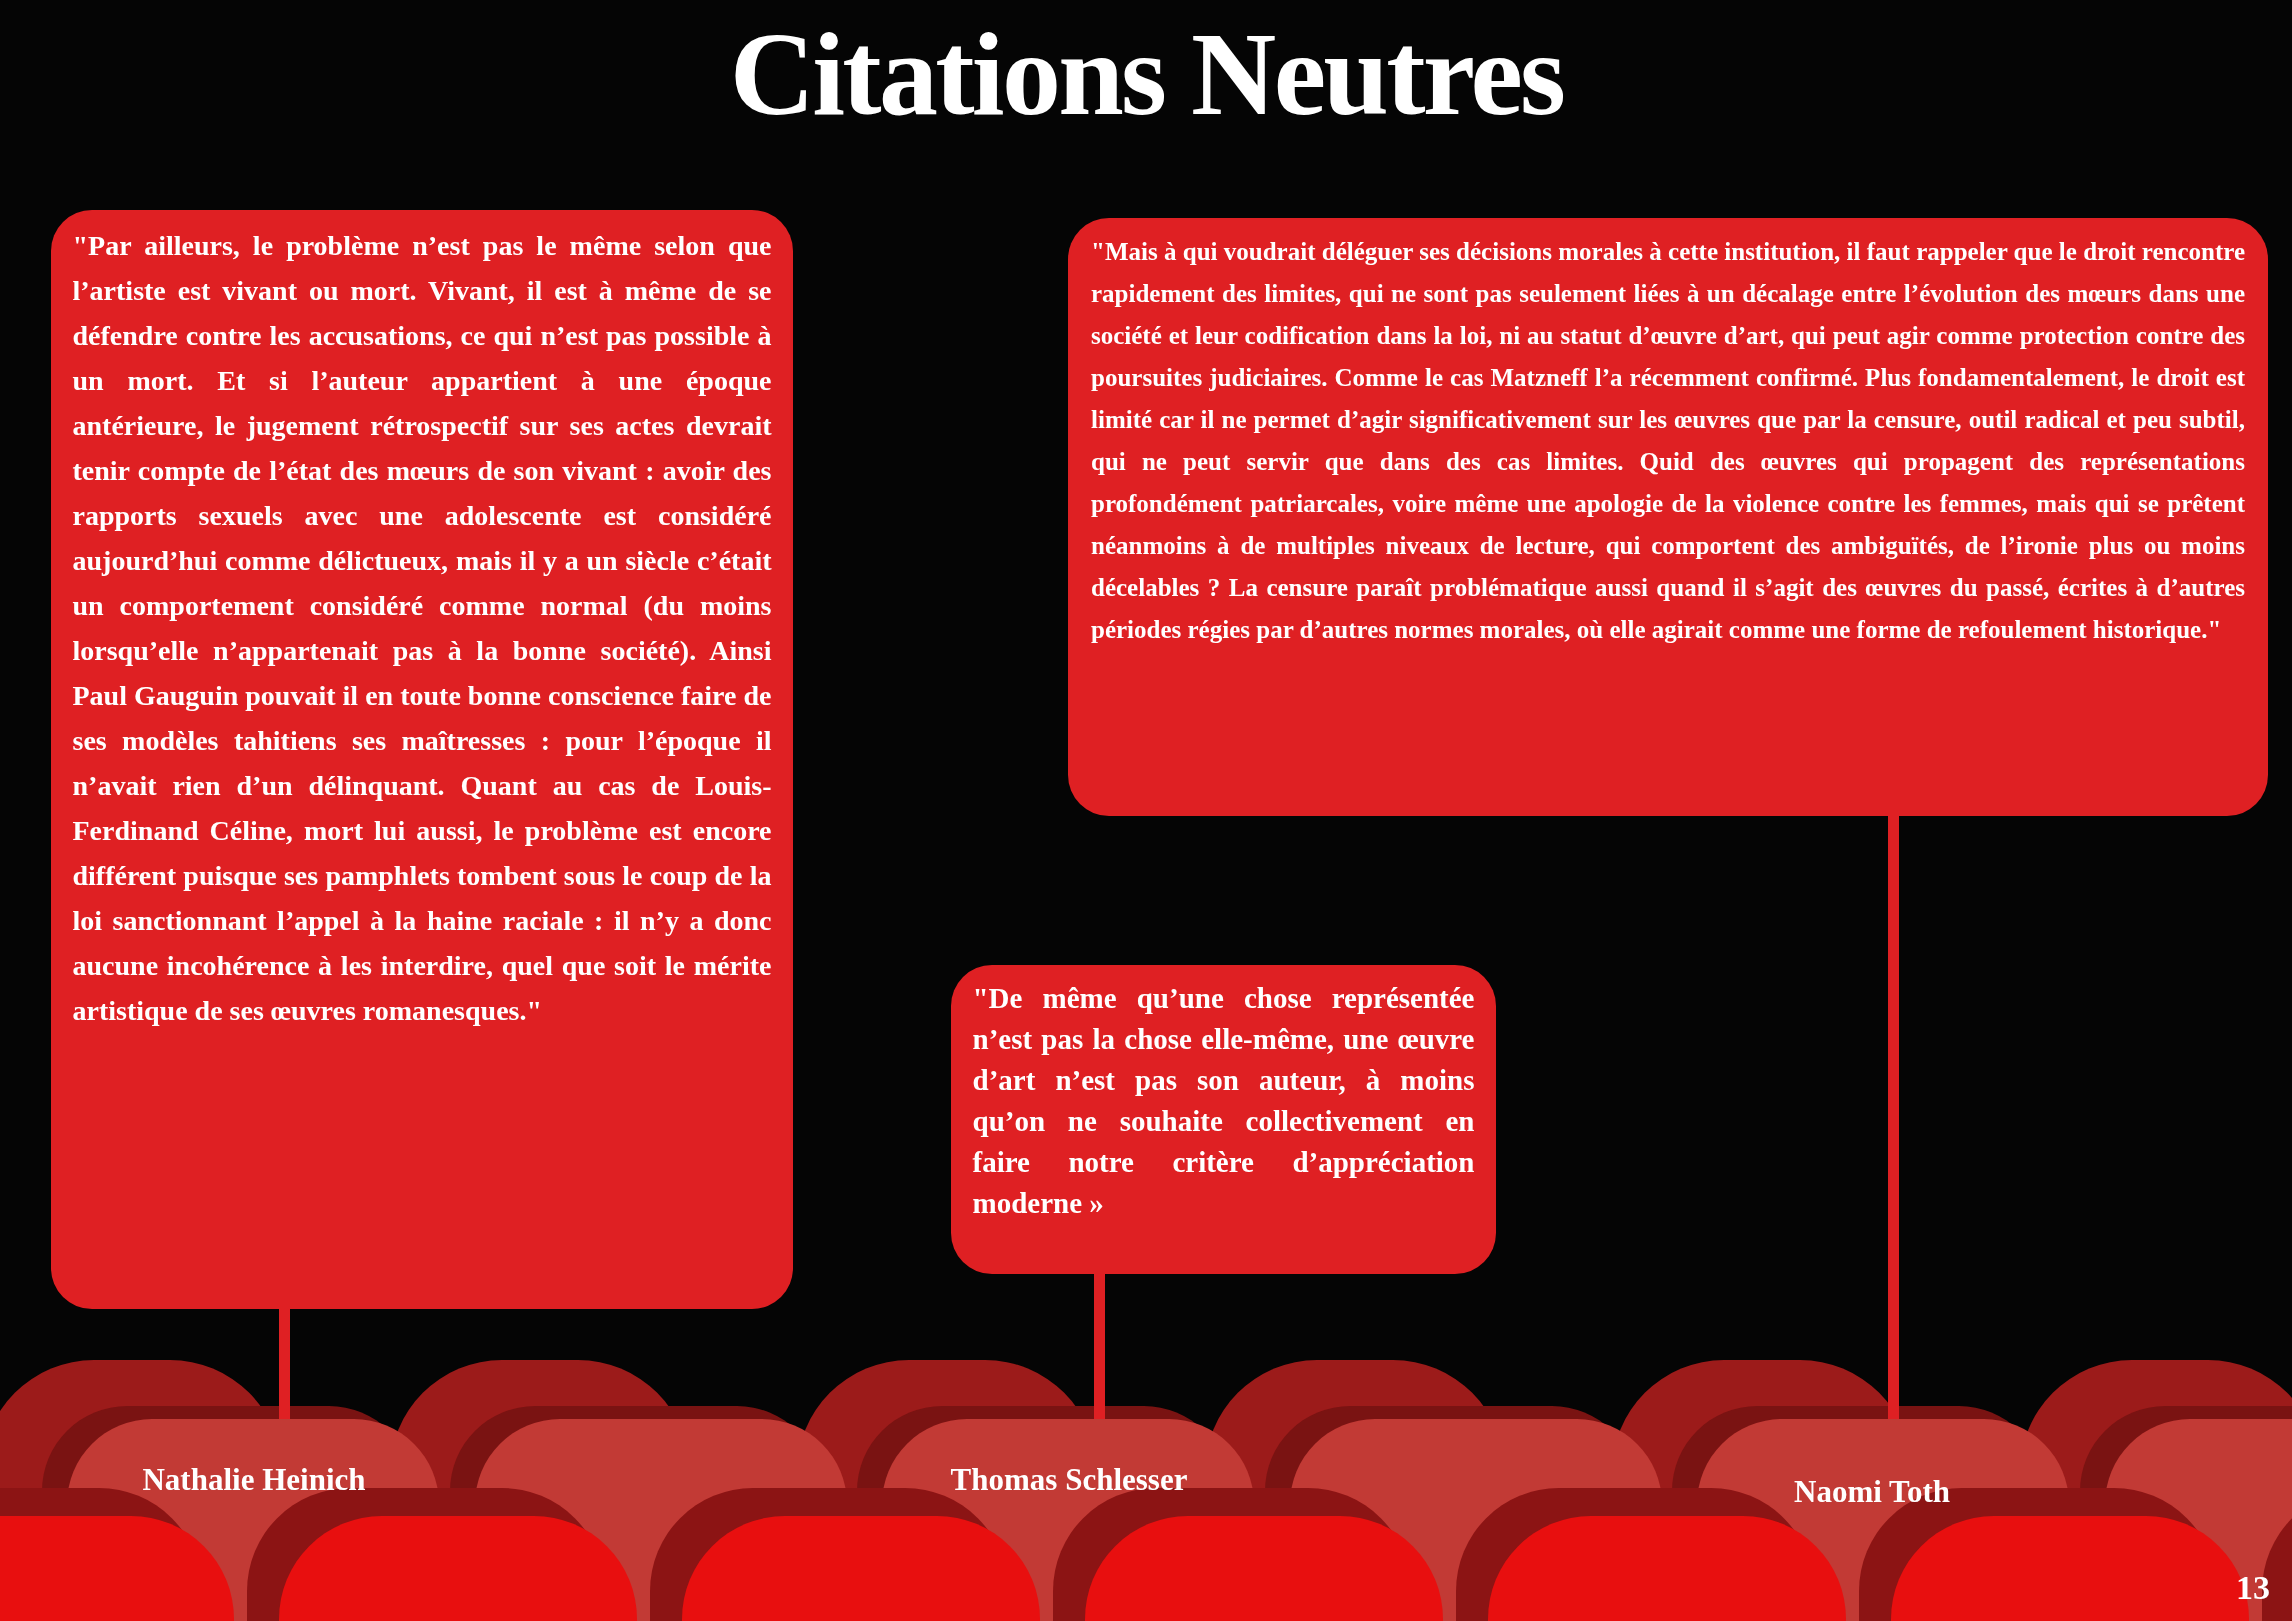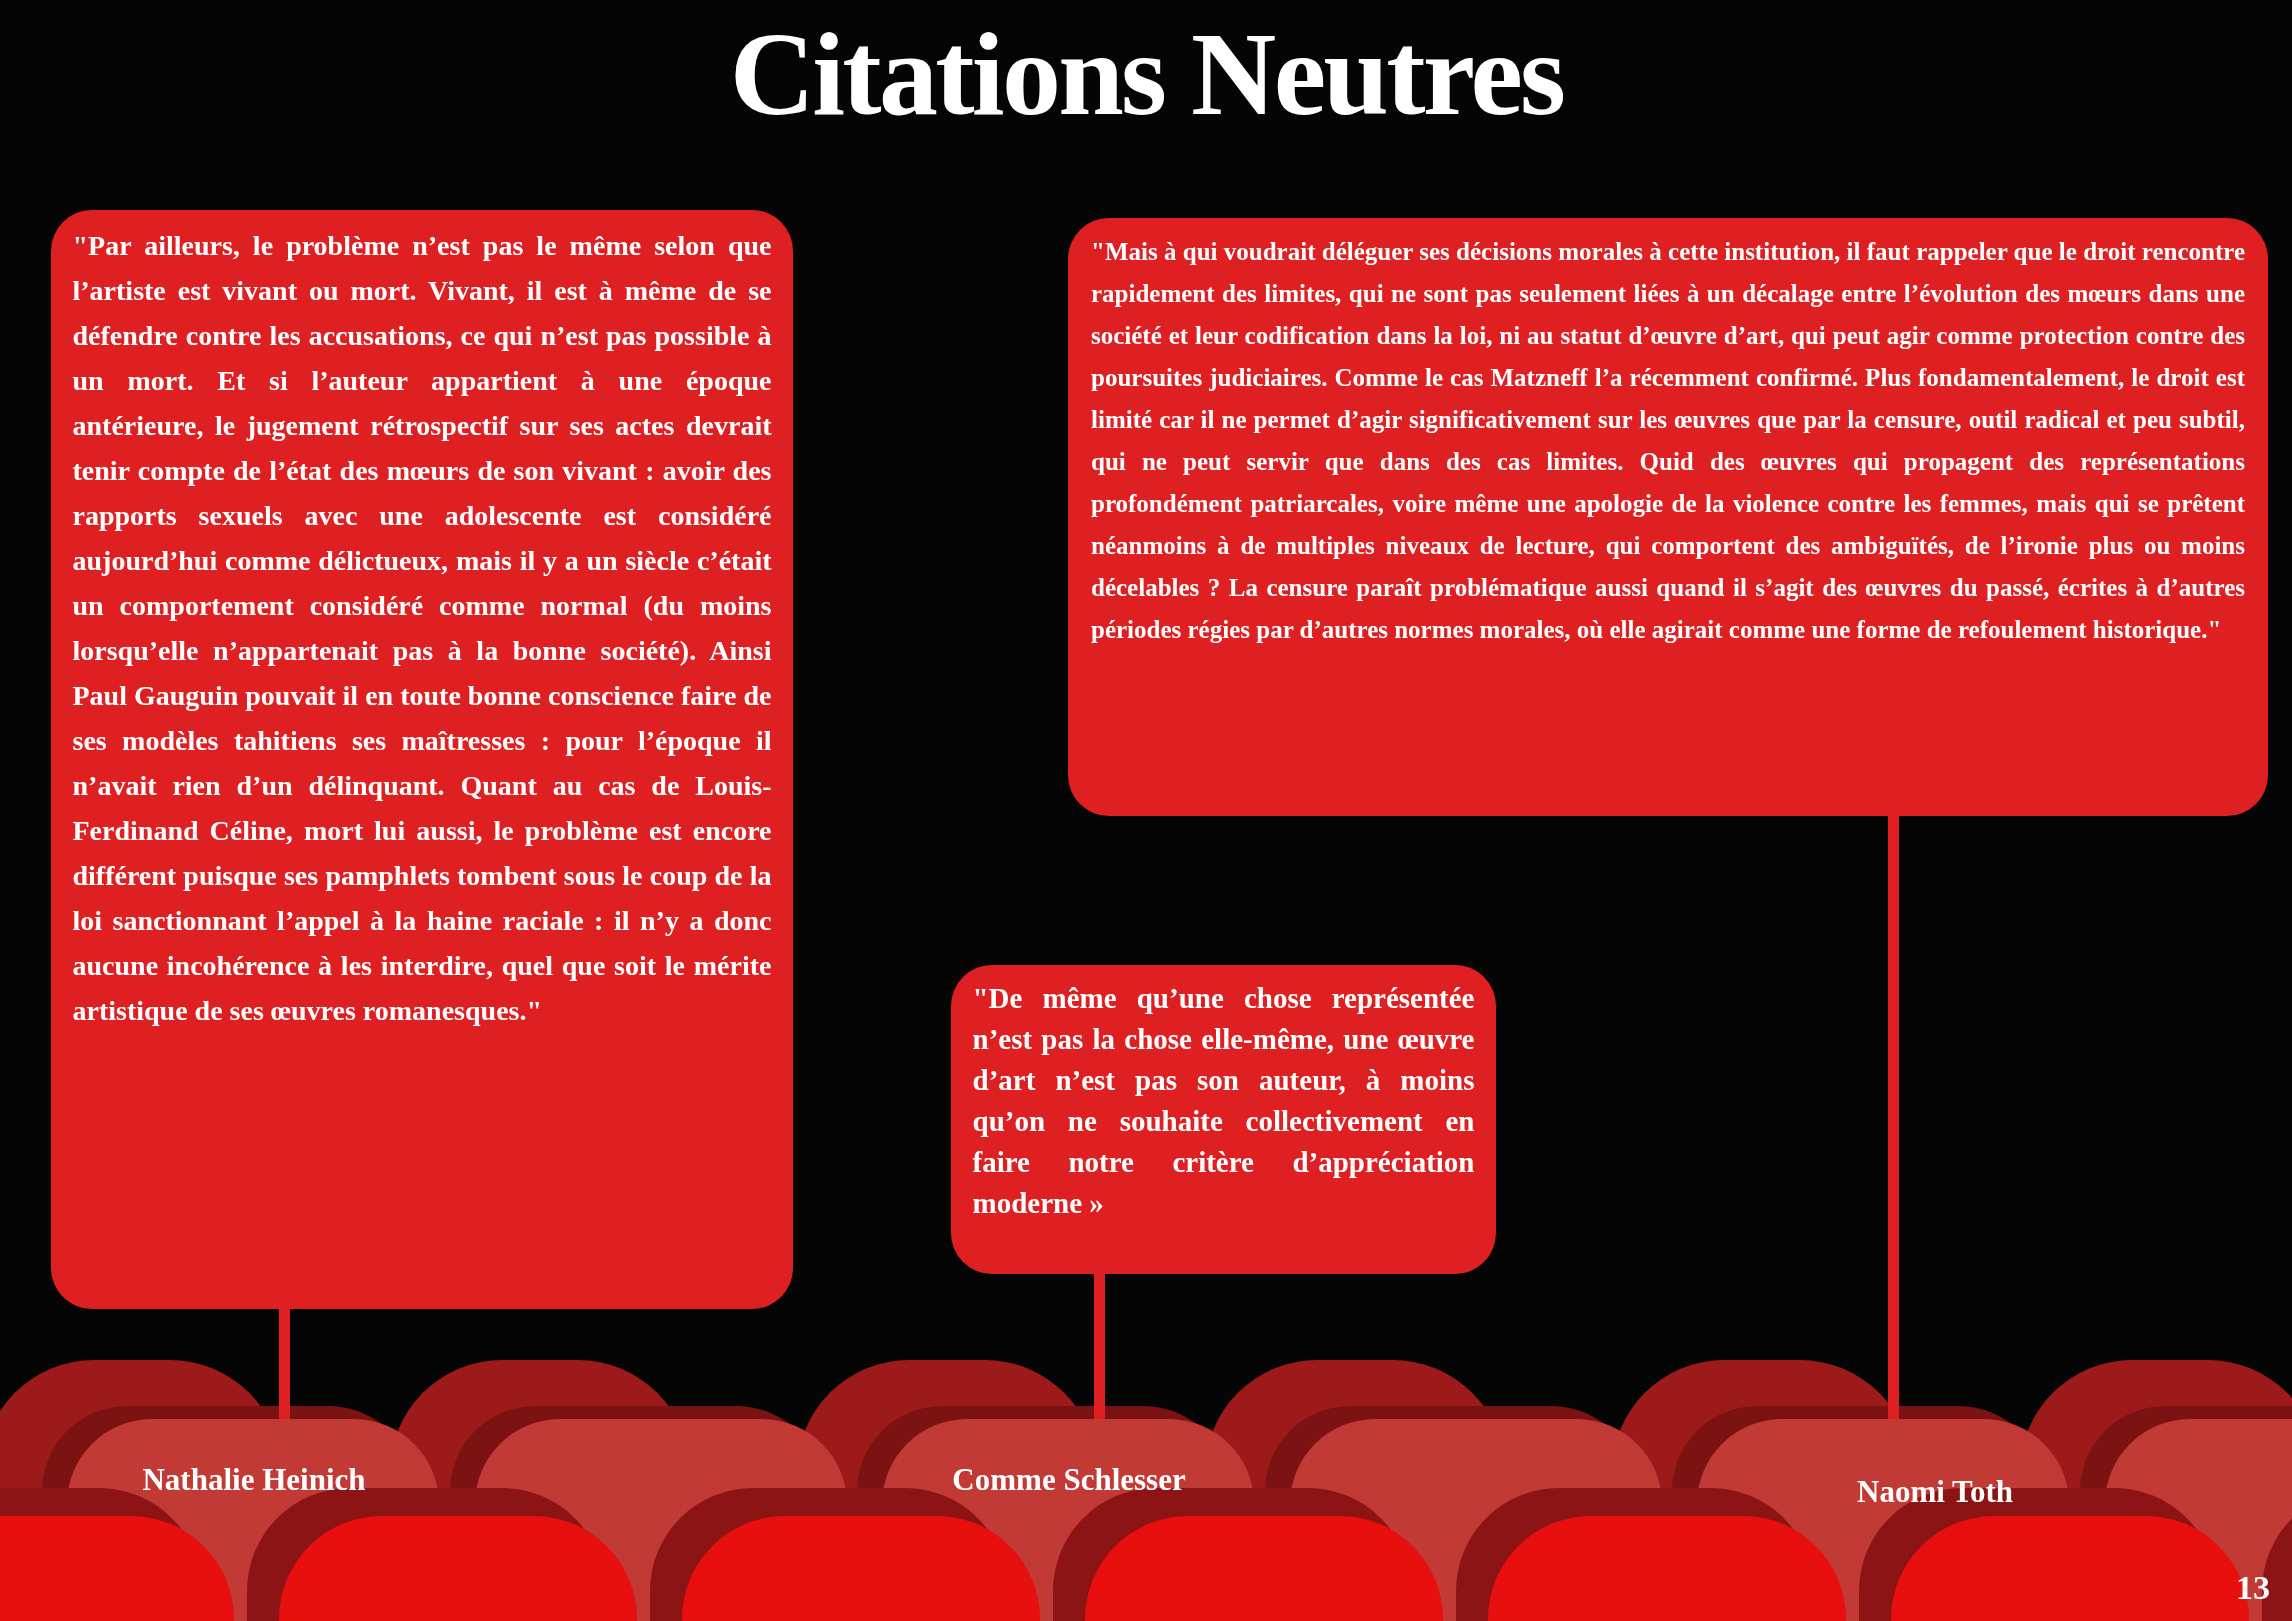--- a/index.html
+++ b/index.html
@@ -49,21 +49,21 @@
   .author-name{
     position:absolute;
     transform:translateX(-50%);
     color:var(--text-white,#fff);
     font-size:31px;font-weight:700;
     white-space:nowrap;
     z-index:7;
   }
   .name-1{left:254px;top:1462px;}
   .name-2{left:1069px;top:1462px;}
-  .name-3{left:1935px;top:1474px;}
+  .name-3{left:1872px;top:1474px;}
   .page-number{
     position:absolute;right:23px;top:1569px;
     color:var(--text-white,#fff);
     font-size:34px;font-weight:700;
     z-index:10;
   }
 </style>
 </head>
 <body>
 
@@ -115,19 +115,19 @@
       <div class="seat" style="left: 2262px; top: 1488px; width: 358px; height: 152px; background: var(--seat-front-shadow); z-index: 5; border-radius: 103px 103px 0px 0px;"></div>
       <div class="seat" style="left: -124px; top: 1516px; width: 358px; height: 124px; background: var(--seat-front); z-index: 6; border-radius: 103px 103px 0px 0px;"></div>
       <div class="seat" style="left: 279px; top: 1516px; width: 358px; height: 124px; background: var(--seat-front); z-index: 6; border-radius: 103px 103px 0px 0px;"></div>
       <div class="seat" style="left: 682px; top: 1516px; width: 358px; height: 124px; background: var(--seat-front); z-index: 6; border-radius: 103px 103px 0px 0px;"></div>
       <div class="seat" style="left: 1085px; top: 1516px; width: 358px; height: 124px; background: var(--seat-front); z-index: 6; border-radius: 103px 103px 0px 0px;"></div>
       <div class="seat" style="left: 1488px; top: 1516px; width: 358px; height: 124px; background: var(--seat-front); z-index: 6; border-radius: 103px 103px 0px 0px;"></div>
       <div class="seat" style="left: 1891px; top: 1516px; width: 358px; height: 124px; background: var(--seat-front); z-index: 6; border-radius: 103px 103px 0px 0px;"></div>
     </div>
 
   <div class="author-name name-1">Nathalie Heinich</div>
-  <div class="author-name name-2">Comme Schlesser</div>
+  <div class="author-name name-2">Thomas Schlesser</div>
   <div class="author-name name-3">Naomi Toth</div>
 
   <div class="page-number">13</div>
 
 </div>
 
 
 </body></html>

